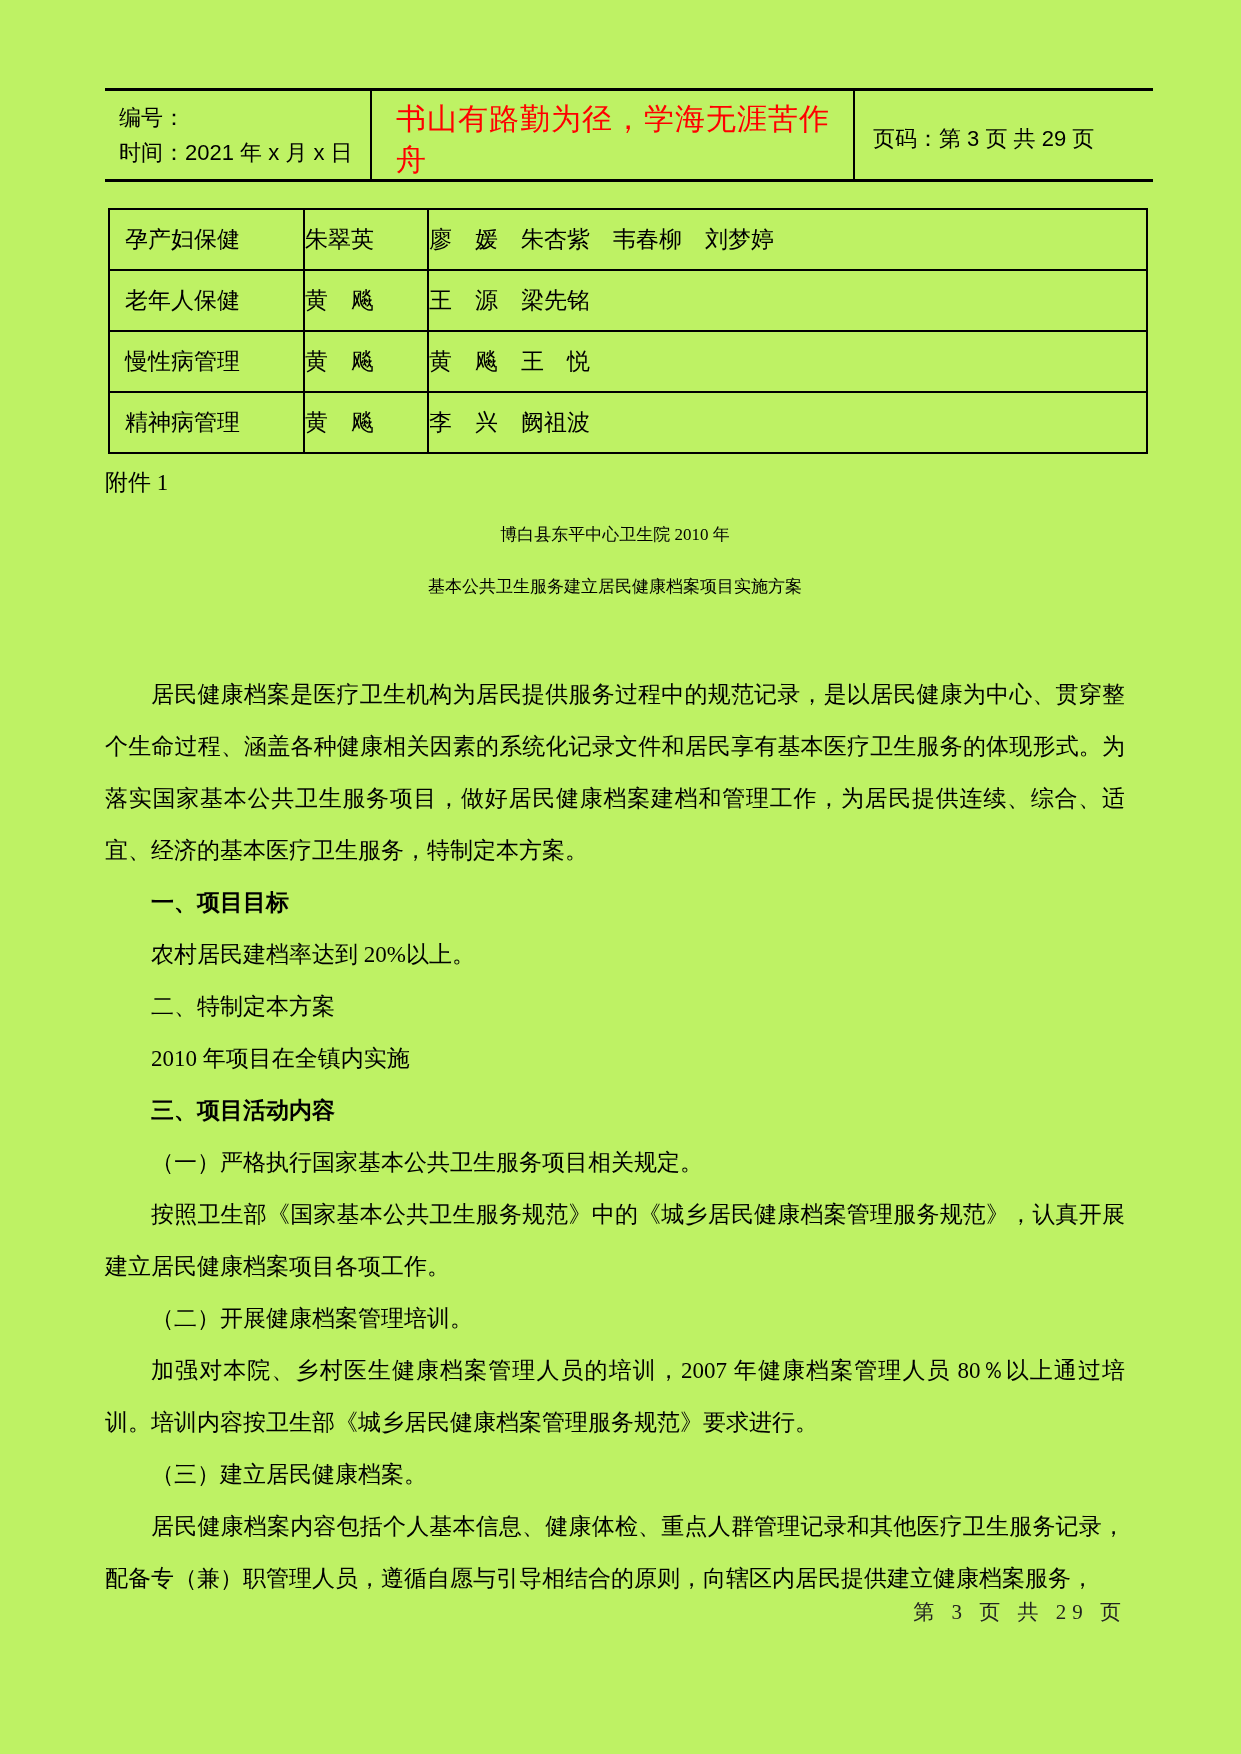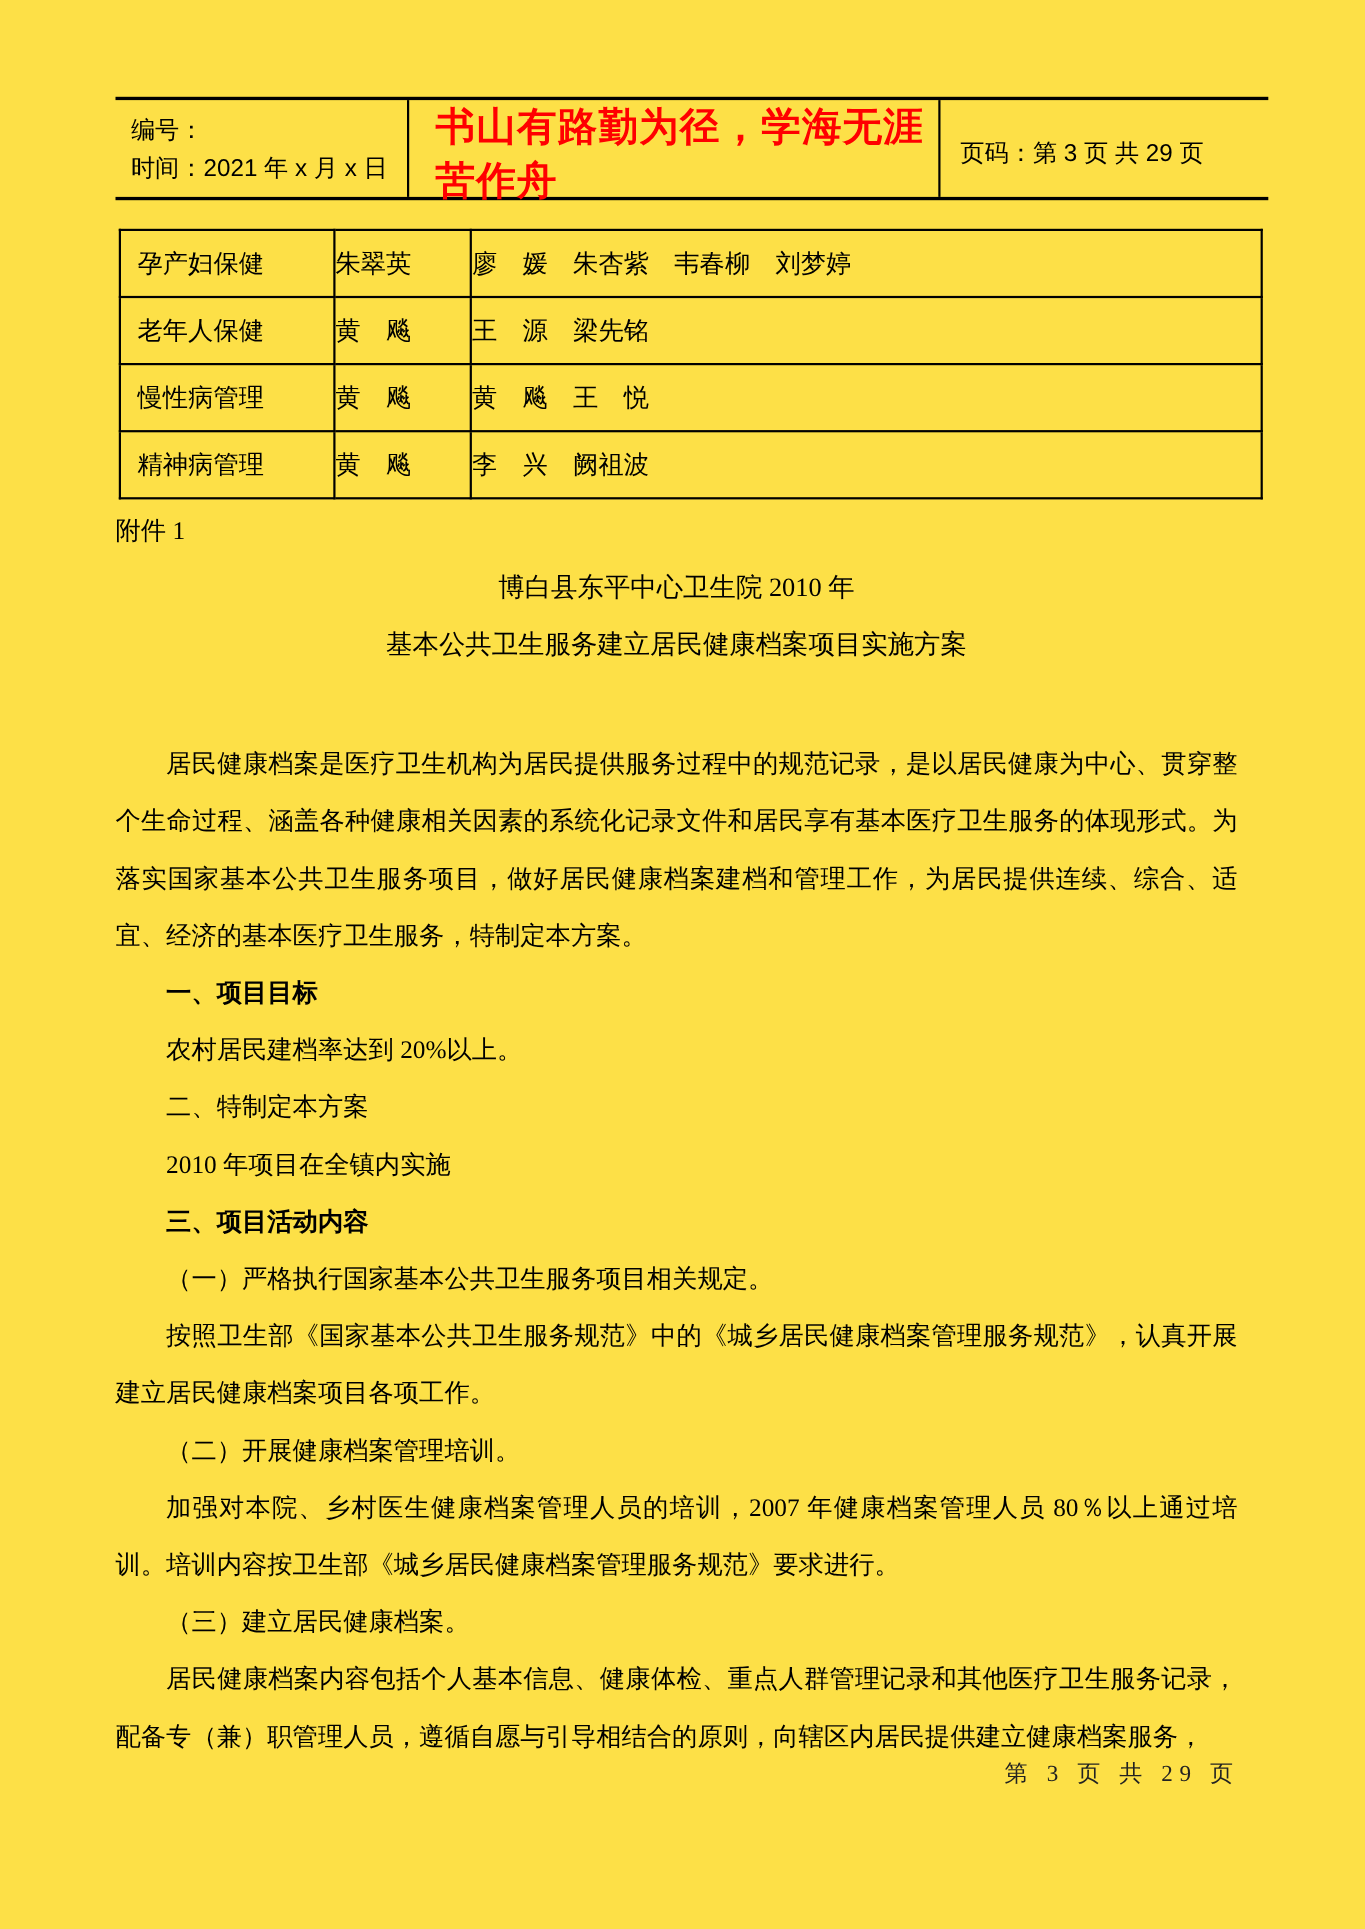--- a/index.html
+++ b/index.html
@@ -1,20 +1,20 @@
 <!DOCTYPE html>
 <html><head>
 <meta charset="utf-8">
 <style>
   html,body{margin:0;padding:0;background:#e9e9e9;}
   .page{
     position:relative;
     width:1241px;height:1754px;
     margin:0 auto;
-    background:#fde047;
+    background:#bef264;
     overflow:hidden;
     color:#000;
     font-family:"Liberation Serif","DejaVu Serif",serif;
   }
   
   .doc-header{
     position:absolute;left:105px;top:88px;width:1048px;height:94px;
     box-sizing:border-box;
     border-top:3px solid #000;border-bottom:3px solid #000;
     display:flex;
@@ -24,21 +24,21 @@
     width:265px;box-sizing:border-box;
     padding:9px 0 0 14px;
     font-size:22px;line-height:35px;
   }
   .hcell-mid{
     width:485px;box-sizing:border-box;
     border-left:2px solid #000;border-right:2px solid #000;
     display:flex;align-items:center;justify-content:center;
     padding-top:10px;
   }
-  .slogan{color:#ff0000;font-weight:bold;font-size:36px;letter-spacing:1px;margin-left:24px;}
+  .slogan{color:#ff0000;font-weight:normal;font-size:30px;letter-spacing:1px;margin-left:24px;}
   .hcell-right{
     flex:1;display:flex;align-items:center;
     box-sizing:border-box;padding:8px 0 0 18px;
     font-size:22px;
   }
   
   .roster{
     position:absolute;left:108px;top:208px;width:1017px;
     border-collapse:collapse;table-layout:fixed;
     font-size:23px;
@@ -46,21 +46,21 @@
   .roster td{border:2px solid #000;height:59px;padding:0;vertical-align:middle;}
   .roster td.c1{width:178px;padding-left:15px;}
   .roster td.c2{width:122px;text-align:left;}
   .roster td.c3{width:717px;}
   
   .content{
     position:absolute;left:105px;top:457px;width:1020px;
     font-size:23px;line-height:52px;
   }
   .attachment{text-indent:0;}
-  .title-line{text-align:center;font-size:24px;}
+  .title-line{text-align:center;font-size:17px;}
   .title-gap{height:56px;}
   .para{margin:0;text-align:justify;text-indent:2em;}
   .para.bold{font-weight:bold;}
   
   .page-footer{
     position:absolute;top:1598px;right:114px;
     font-size:21px;letter-spacing:6px;color:#222;
   }
 </style>
 </head>

